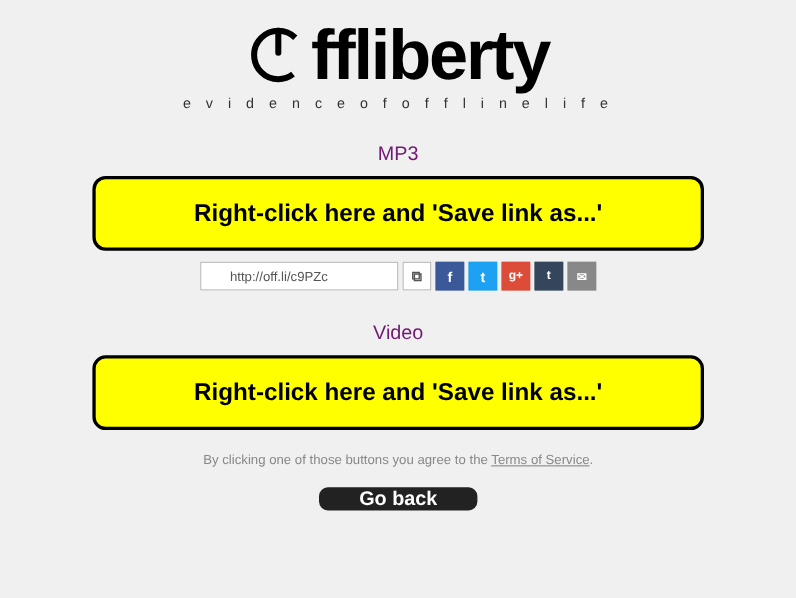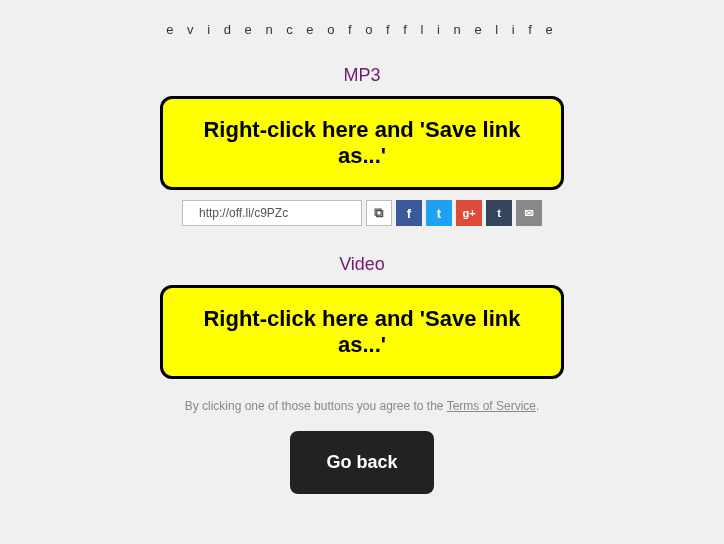--- a/index.html
+++ b/index.html
@@ -57,37 +57,37 @@
 
     .download-btn {
       background-color: #ffff00;
       border: 3px solid #000;
       border-radius: 12px;
       padding: 18px 40px;
       font-size: 22px;
       font-weight: bold;
       color: #000;
       cursor: pointer;
-      width: 404px;
+      width: 556px;
       text-align: center;
       display: block;
       font-family: Arial, sans-serif;
     }
 
     .share-row {
       display: flex;
       align-items: center;
       margin-top: 10px;
       gap: 4px;
     }
 
     .url-field {
       background: #fff;
       border: 1px solid #bbb;
-      padding: 4px 16px;
+      padding: 4px 26px;
       font-size: 12px;
       color: #555;
       width: 180px;
       height: 26px;
       font-family: Arial, sans-serif;
     }
 
     .share-btn {
       width: 26px;
       height: 26px;
@@ -121,32 +121,39 @@
       color: #888;
       text-decoration: underline;
       text-align: center;
     }
 
     .go-back-btn {
       background-color: #222;
       color: #fff;
       border: none;
       border-radius: 8px;
-      padding: 21px 36px;
+      padding: 0 36px;
       font-size: 18px;
       font-weight: bold;
       cursor: pointer;
       margin-top: 18px;
       font-family: Arial, sans-serif;
     }
   </style>
 </head>
 <body>
 
 <div class="logo-area">
+  <div class="logo-text">
+    <svg class="power-icon" viewBox="0 0 56 56" xmlns="http://www.w3.org/2000/svg">
+      <circle cx="28" cy="28" r="22" fill="none" stroke="#000" stroke-width="5.5" stroke-dasharray="100 40" stroke-dashoffset="-20"></circle>
+      <line x1="28" y1="6" x2="28" y2="26" stroke="#000" stroke-width="5.5" stroke-linecap="round"></line>
+    </svg>
+    <span>ffliberty</span>
+  </div>
   <div class="tagline">e v i d e n c e   o f   o f f l i n e   l i f e</div>
 </div>
 
 <div class="section-label">MP3</div>
 
 <button class="download-btn">Right-click here and 'Save link as...'</button>
 
 <div class="share-row">
   <input class="url-field" type="text" readonly="" value="http://off.li/c9PZc" style="">
   <div class="share-btn copy" title="Copy">

